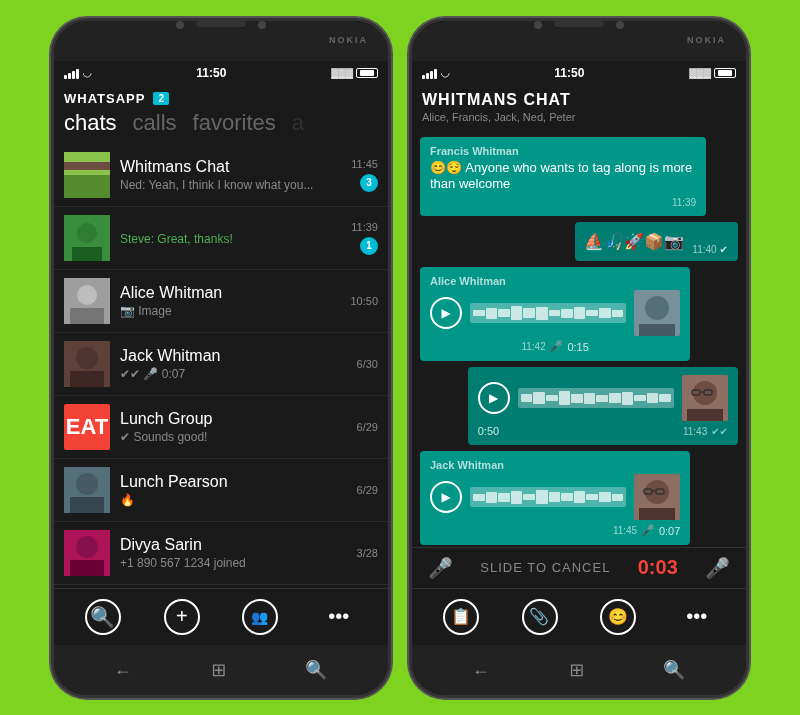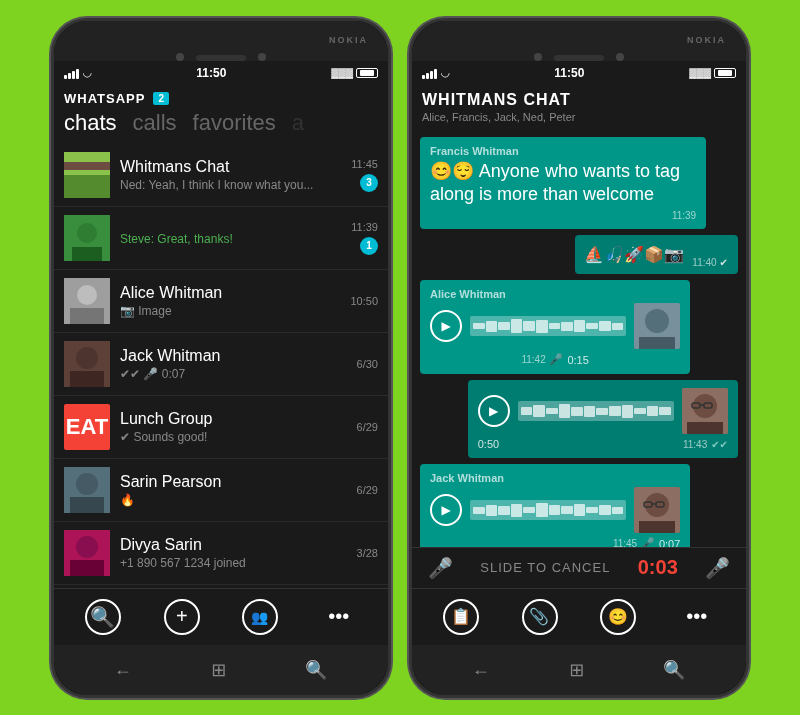--- a/index.html
+++ b/index.html
@@ -25,21 +25,21 @@
       position: relative;
       border: 3px solid #333;
       box-shadow: 0 0 0 2px #555, inset 0 0 20px rgba(0,0,0,0.5);
     }
 
     .phone-top {
       background: #222;
       height: 40px;
       border-radius: 34px 34px 0 0;
       display: flex;
-      align-items: flex-end;
+      align-items: flex-start;
       justify-content: center;
       flex-shrink: 0;
     }
 
     .camera-dot {
       width: 8px; height: 8px;
       background: #444;
       border-radius: 50%;
       margin: 0 4px;
     }
@@ -346,21 +346,21 @@
 
     .message-sender {
       color: #b2dfdb;
       font-size: 11px;
       font-weight: bold;
       margin-bottom: 3px;
     }
 
     .message-text {
       color: white;
-      font-size: 18px;
+      font-size: 13px;
       line-height: 1.3;
     }
 
     .message-time {
       color: rgba(255,255,255,0.6);
       font-size: 10px;
       text-align: right;
       margin-top: 4px;
     }
 
@@ -609,21 +609,21 @@
 
       <div class="chat-item">
         <div class="avatar av-jane">
           <svg width="46" height="46">
             <rect width="46" height="46" fill="#546e7a"></rect>
             <circle cx="23" cy="17" r="11" fill="#455a64"></circle>
             <rect x="6" y="30" width="34" height="16" fill="#37474f"></rect>
           </svg>
         </div>
         <div class="chat-info">
-          <div class="chat-name">Sarin Pearson</div>
+          <div class="chat-name">Lunch Pearson</div>
           <div class="chat-preview">🔥</div>
         </div>
         <div class="chat-meta">
           <span class="chat-time">6/29</span>
         </div>
       </div>
 
       <div class="chat-item">
         <div class="avatar av-divya">
           <svg width="46" height="46">

